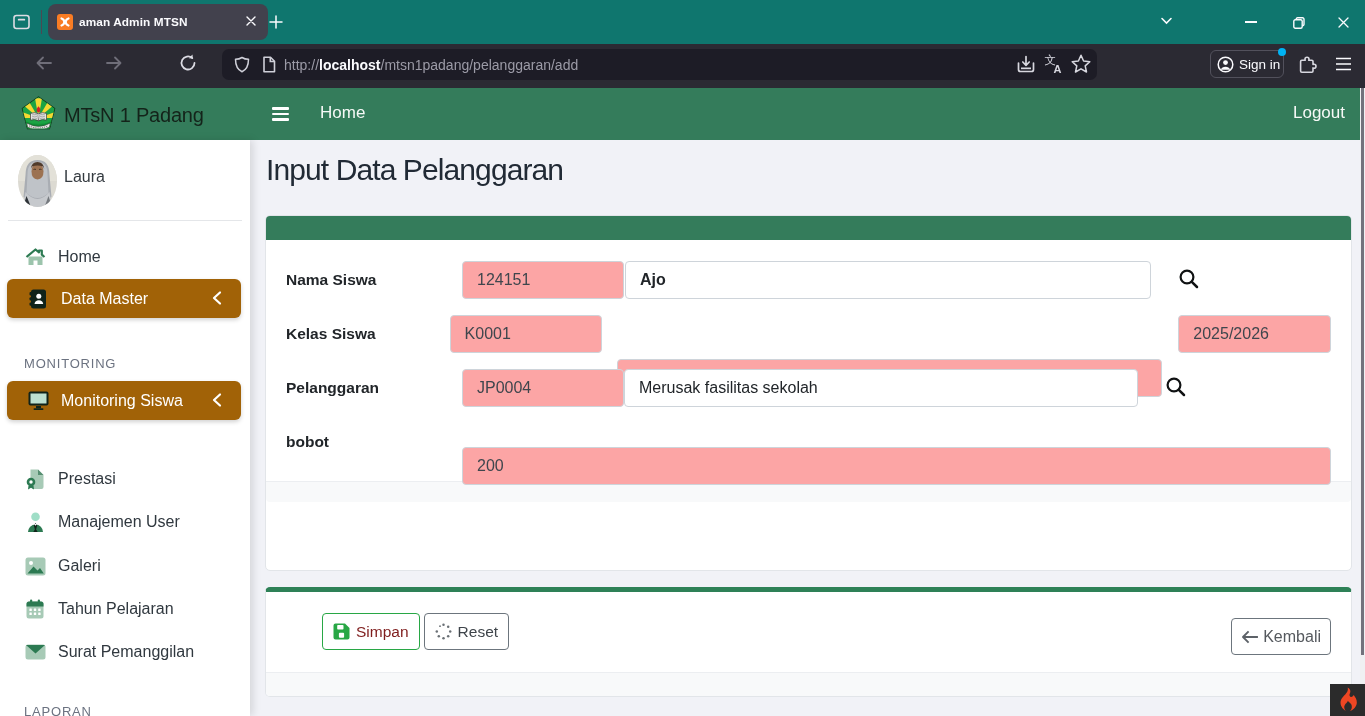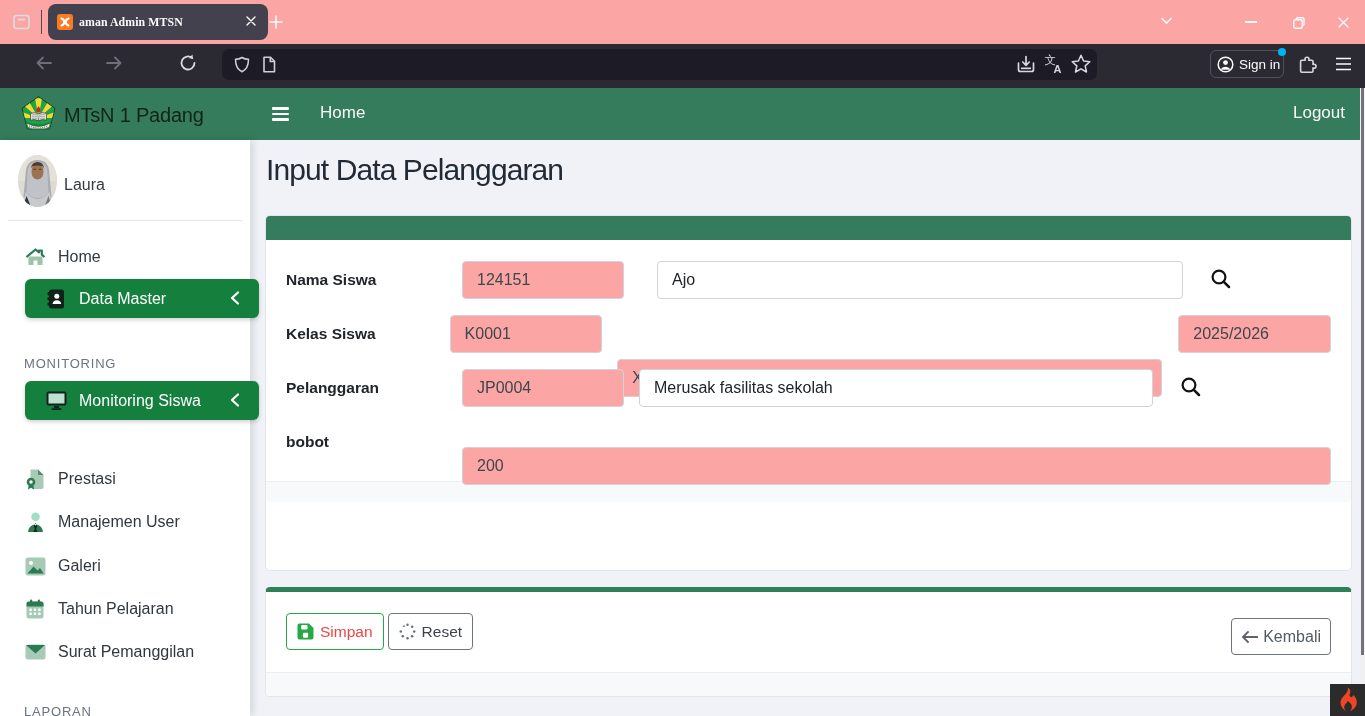--- a/index.html
+++ b/index.html
@@ -1,20 +1,20 @@
 <!DOCTYPE html>
 <html><head>
 <meta charset="utf-8">
 <style>
 * { margin:0; padding:0; box-sizing:border-box; }
 html,body { width:1365px; height:716px; overflow:hidden; font-family:"Liberation Sans", sans-serif; }
 body { position:relative; background:#f1f2f7; }
 
 
-.tabbar { position:absolute; top:0; left:0; width:1365px; height:44px; background:#fca5a5;font-family:Liberation Serif, serif; }
+.tabbar { position:absolute; top:0; left:0; width:1365px; height:44px; background:#0f766e; }
 .ffview { position:absolute; left:13px; top:13px; }
 .tabsep { position:absolute; left:41px; top:10px; width:1px; height:24px; background:#4a4953; }
 .tab { position:absolute; left:48px; top:4px; width:220px; height:36px; background:#42414d; border-radius:8px; display:flex; align-items:center; }
 .tab .fav { margin-left:9px; }
 .tab .title { margin-left:6px; color:#fbfbfe; font-size:11.8px; font-weight:700; letter-spacing:.1px; }
 .tab-chev { position:absolute; left:1160px; top:14px; color:#fbfbfe; }
 .win-min { position:absolute; left:1245px; top:21px; width:12px; height:1.5px; background:#fbfbfe; }
 .win-rest { position:absolute; left:1293px; top:17px; }
 
 .toolbar { position:absolute; top:44px; left:0; width:1365px; height:44px; background:#2b2a33; }
@@ -31,26 +31,26 @@
 .greenbar { position:absolute; top:0; left:0; width:1360px; height:52px; background:#347c5b; }
 .brand { position:absolute; left:20px; top:8px; display:flex; align-items:center; }
 .brand .txt { margin-left:7px; font-size:20px; letter-spacing:-.2px; color:#14231a; }
 .burger { position:absolute; left:272px; top:19px; width:17px; height:14px; }
 .burger div { height:2.6px; background:#fff; border-radius:1px; margin-bottom:3.1px; }
 .nav-home { position:absolute; left:320px; top:15px; color:#f6f9f7; font-size:17px; }
 .nav-logout { position:absolute; left:1293px; top:15px; color:#f6f9f7; font-size:17px; }
 
 .sidebar { position:absolute; top:52px; left:0; width:250px; height:576px; background:#fff; box-shadow:3px 0 8px rgba(0,0,0,.12); }
 .avatar { position:absolute; left:18px; top:15px; }
-.uname { position:absolute; left:64px; top:36px; font-size:16px; color:#343a40; }
+.uname { position:absolute; left:64px; top:28px; font-size:16px; color:#343a40; }
 .sdivider { position:absolute; left:8px; top:80px; width:234px; height:1px; background:#e4e6e9; }
 .sitem { position:absolute; left:0; width:250px; height:24px; display:flex; align-items:center; }
 .sitem .ic { width:22px; margin-left:24px; display:flex; justify-content:center; }
 .sitem .tx { margin-left:12px; font-size:16px; color:#30383f; }
-.spill { position:absolute; left:25px; width:234px; height:39px; background:#15803d; border-radius:6px; display:flex; align-items:center; box-shadow:0 2px 4px rgba(0,0,0,.18); }
+.spill { position:absolute; left:7px; width:234px; height:39px; background:#a16207; border-radius:6px; display:flex; align-items:center; box-shadow:0 2px 4px rgba(0,0,0,.18); }
 .spill .ic { width:22px; margin-left:20px; display:flex; justify-content:center; }
 .spill .tx { margin-left:12px; font-size:16px; color:#fff; }
 .spill .chev { position:absolute; right:19px; top:11px; }
 .slabel { position:absolute; left:24px; font-size:13px; color:#6b7280; letter-spacing:.8px; }
 
 .content { position:absolute; top:52px; left:250px; width:1110px; height:576px; }
 h1.pagetitle { position:absolute; left:16px; top:13px; font-size:30px; font-weight:400; color:#212a35; letter-spacing:-.9px; }
 
 .card { position:absolute; left:15px; width:1087px; background:#fff; border:1px solid #e2e5e9; border-radius:5px; }
 .card1 { top:75px; height:356px; }
@@ -59,21 +59,21 @@
 .cfoot { height:21px; background:#f8f9fa; border-top:1px solid #eceef1; border-radius:0 0 4px 4px; }
 .frow { display:flex; margin-bottom:16px; height:38px; }
 .frow .lbl { width:176px; font-size:15.5px; font-weight:700; color:#212529; line-height:38px; }
 .inp { height:38px; border:1px solid #ced4da; border-radius:4px; background:#fff; font-size:16px; color:#212529; line-height:36px; padding:0 14px; position:relative; }
 .inp.dis { background:#fca5a5; color:#3f464d; }
 .srch { margin-left:27px; margin-top:7px; }
 
 .card2 { top:447px; height:110px; border-top:5px solid #2e8157; }
 .card2 .cbody { padding:21px 20px 21px 20px; height:80px; font-size:0; white-space:nowrap; }
 .btn { display:inline-flex; align-items:center; height:37px; border-radius:4px; font-size:15.5px; border:1px solid; background:#fff; vertical-align:top; }
-.btn-simpan { border-color:#28a745; color:#ef4444; padding:0 10px; margin-right:4px; }
+.btn-simpan { border-color:#28a745; color:#7f1d1d; padding:0 10px; margin-right:4px;margin-left:36px; }
 .btn-reset { border-color:#6c757d; color:#3e444a; padding:0 10px; }
 .btn-kembali { position:absolute; right:20px; top:26px; border-color:#6c757d; color:#55595e; padding:0 9px; font-size:16px; }
 .btn svg { margin-right:6px; }
 
 .scrolltrack { position:absolute; top:88px; left:1360px; width:5px; height:628px; background:#f0f0f2; }
 .scrollthumb { position:absolute; top:88px; left:1361px; width:2.5px; height:567px; background:#73727c; }
 .flame { position:absolute; left:1330px; top:684px; width:35px; height:32px; background:#2b2b2b; display:flex; align-items:center; justify-content:center; }
 </style>
 </head>
 <body>
@@ -123,20 +123,21 @@
       <path d="M14.5 1.5 L14.8 5.6 L10.8 5.2 Z" fill="#dcdce4"></path>
     </svg>
   <div class="urlbar">
     <svg style="margin-left:12px" width="16" height="17" viewBox="0 0 16 17">
         <path d="M8 1.5 C10 2.8 12.5 3.3 14.5 3.3 C14.5 9.5 12.5 13.7 8 15.8 C3.5 13.7 1.5 9.5 1.5 3.3 C3.5 3.3 6 2.8 8 1.5 Z" fill="none" stroke="#cfcfd8" stroke-width="1.5" stroke-linejoin="round"></path>
       </svg>
     <svg style="margin-left:12px" width="14" height="17" viewBox="0 0 14 17">
         <path d="M2 1.2 h6.5 L12.5 5.2 V15.8 H2 Z" fill="none" stroke="#cfcfd8" stroke-width="1.6" stroke-linejoin="round"></path>
         <path d="M8.3 1.4 V5.5 H12.4" fill="none" stroke="#cfcfd8" stroke-width="1.6"></path>
       </svg>
+    <span class="url-text">http://<b>localhost</b>/mtsn1padang/pelanggaran/add</span>
   </div>
   <svg class="nav-ic" style="left:1016px;top:10px" width="20" height="20" viewBox="0 0 20 20">
       <path d="M10 2.5 V11 M6.8 8 L10 11.3 L13.2 8" fill="none" stroke="#d7d7df" stroke-width="1.7" stroke-linecap="round" stroke-linejoin="round"></path>
       <path d="M2.5 9 V15.5 a2 2 0 0 0 2 2 h11 a2 2 0 0 0 2-2 V9" fill="none" stroke="#d7d7df" stroke-width="1.7" stroke-linecap="round"></path>
       <rect x="5" y="13.5" width="10" height="1.7" fill="#d7d7df"></rect>
     </svg>
   <svg class="nav-ic" style="left:1044px;top:10px" width="20" height="20" viewBox="0 0 20 20">
       <text x="0.5" y="10" font-size="11.5" fill="#d7d7df" font-family="Liberation Sans">文</text>
       <text x="9.5" y="18.5" font-size="11" font-weight="bold" fill="#d7d7df" font-family="Liberation Sans">A</text>
     </svg>
@@ -334,36 +335,36 @@
 
   <div class="content">
     <h1 class="pagetitle">Input Data Pelanggaran</h1>
 
     <div class="card card1">
       <div class="chead"></div>
       <div class="cbody">
         <div class="frow">
           <div class="lbl">Nama Siswa</div>
           <div class="inp dis" style="width:162px;">124151</div>
-          <div class="inp" style="width:526px;margin-left:33px;">Ajo</div>
+          <div class="inp" style="width:526px;margin-left:1px;font-weight:bold;">Ajo</div>
           <svg class="srch" width="22" height="22" viewBox="0 0 22 22">
               <circle cx="9" cy="9" r="6.4" fill="none" stroke="#101213" stroke-width="2.2"></circle>
               <path d="M13.8 13.8 L19 19" stroke="#101213" stroke-width="2.5" stroke-linecap="round"></path>
             </svg>
         </div>
         <div class="frow">
           <div class="lbl">Kelas Siswa</div>
           <div class="inp dis" style="width:162px;">K0001</div>
           <div class="inp dis" style="width:584px;margin-left:15px;margin-top:44px;">XII</div>
           <div class="inp dis" style="width:162px;margin-left:16px;">2025/2026</div>
         </div>
         <div class="frow">
           <div class="lbl">Pelanggaran</div>
           <div class="inp dis" style="width:162px;">JP0004</div>
-          <div class="inp" style="width:514px;margin-left:15px;">Merusak fasilitas sekolah</div>
+          <div class="inp" style="width:514px;">Merusak fasilitas sekolah</div>
           <svg class="srch" width="22" height="22" viewBox="0 0 22 22">
               <circle cx="9" cy="9" r="6.4" fill="none" stroke="#101213" stroke-width="2.2"></circle>
               <path d="M13.8 13.8 L19 19" stroke="#101213" stroke-width="2.5" stroke-linecap="round"></path>
             </svg>
         </div>
         <div class="frow" style="margin-bottom:0;">
           <div class="lbl">bobot</div>
           <div class="inp dis" style="width:869px;margin-top:24px;">200</div>
         </div>
       </div>

